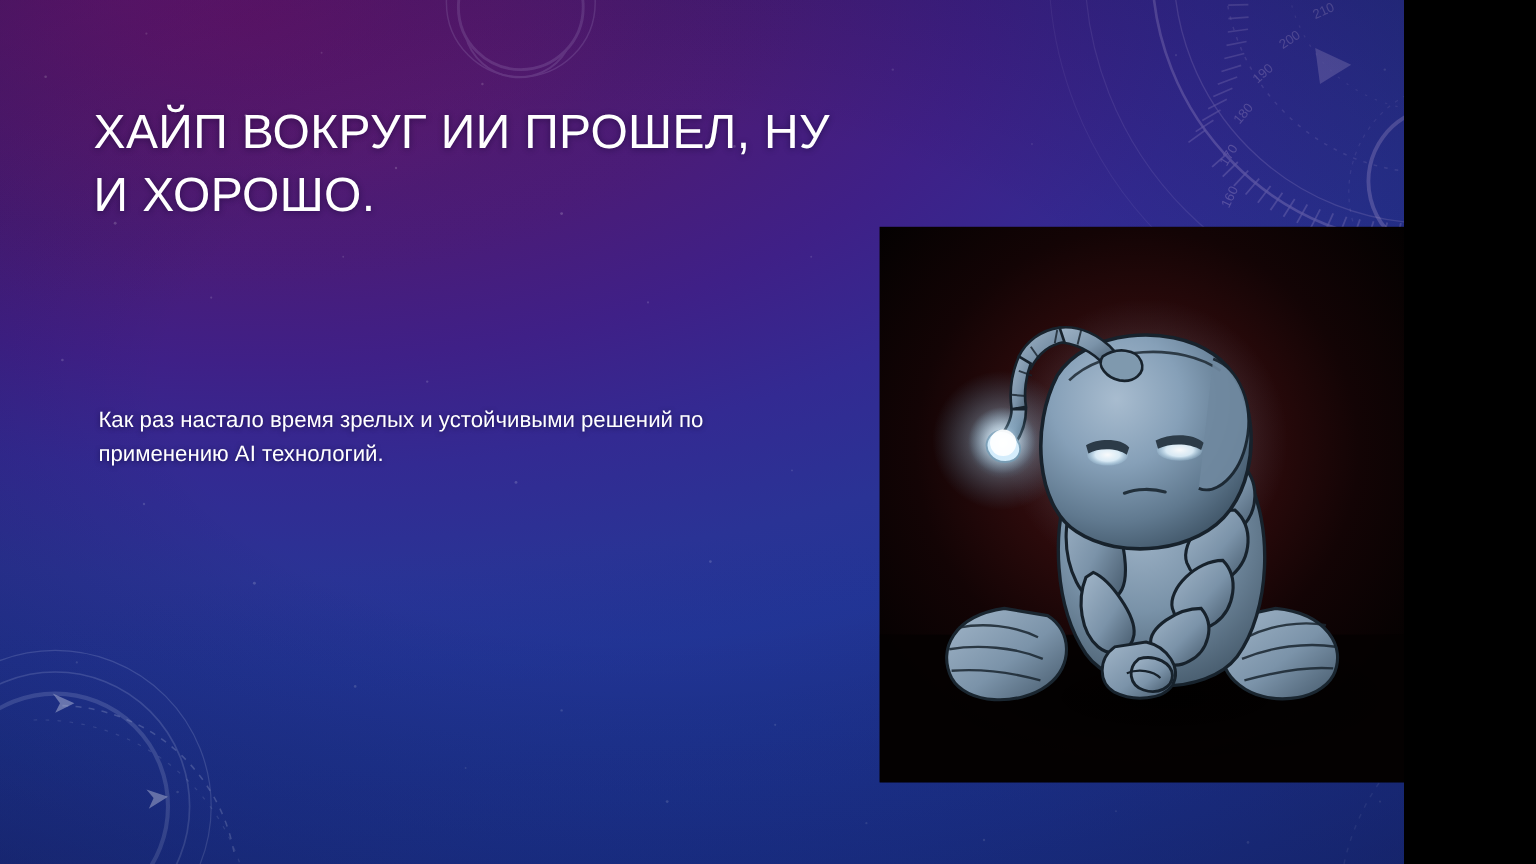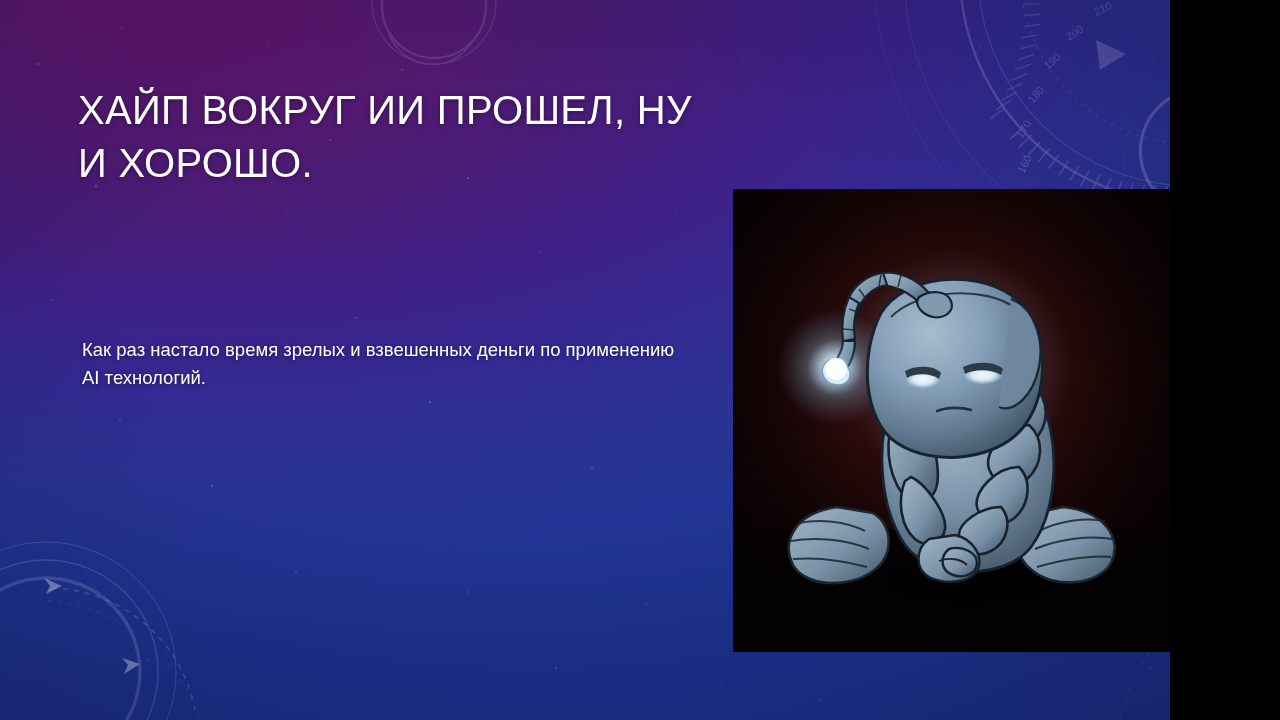--- a/index.html
+++ b/index.html
@@ -330,21 +330,21 @@
       </g>
 
     </g>
   </svg>
 
   <div class="bg-layer bg-vignette"></div>
 
   <div id="title">ХАЙП ВОКРУГ ИИ ПРОШЕЛ, НУ И ХОРОШО.</div>
 
   <div id="body-copy">
-    <p>Как раз настало время зрелых и взвешенных деньги по применению AI технологий.</p>
+    <p>Как раз настало время зрелых и устойчивыми решений по применению AI технологий.</p>
   </div>
 
   <div id="picture">
     <div class="photo">
       <svg class="robot-svg" viewBox="0 0 466 463" preserveAspectRatio="xMidYMid slice">
         <defs>
           <radialGradient id="roomGlow" cx="46%" cy="40%" r="62%">
             <stop offset="0%" stop-color="#4a1412"></stop>
             <stop offset="34%" stop-color="#2e0b0c"></stop>
             <stop offset="64%" stop-color="#130405"></stop>

